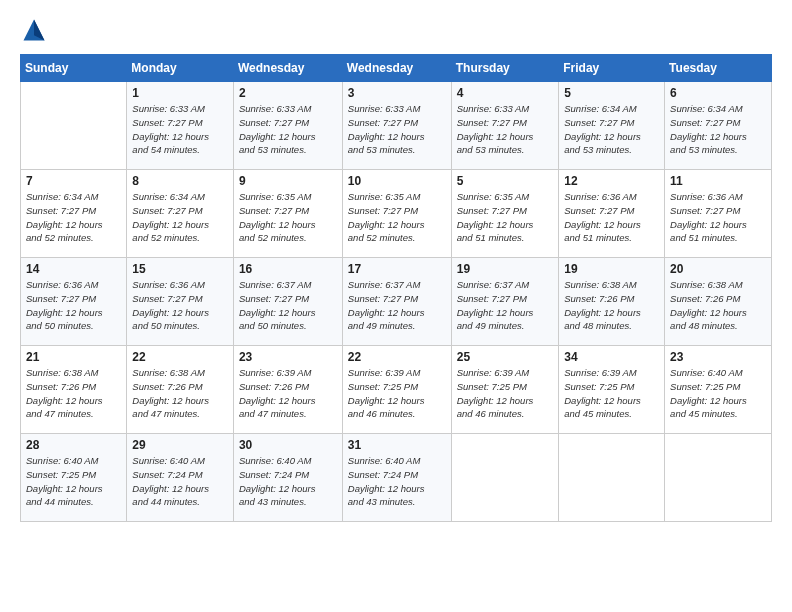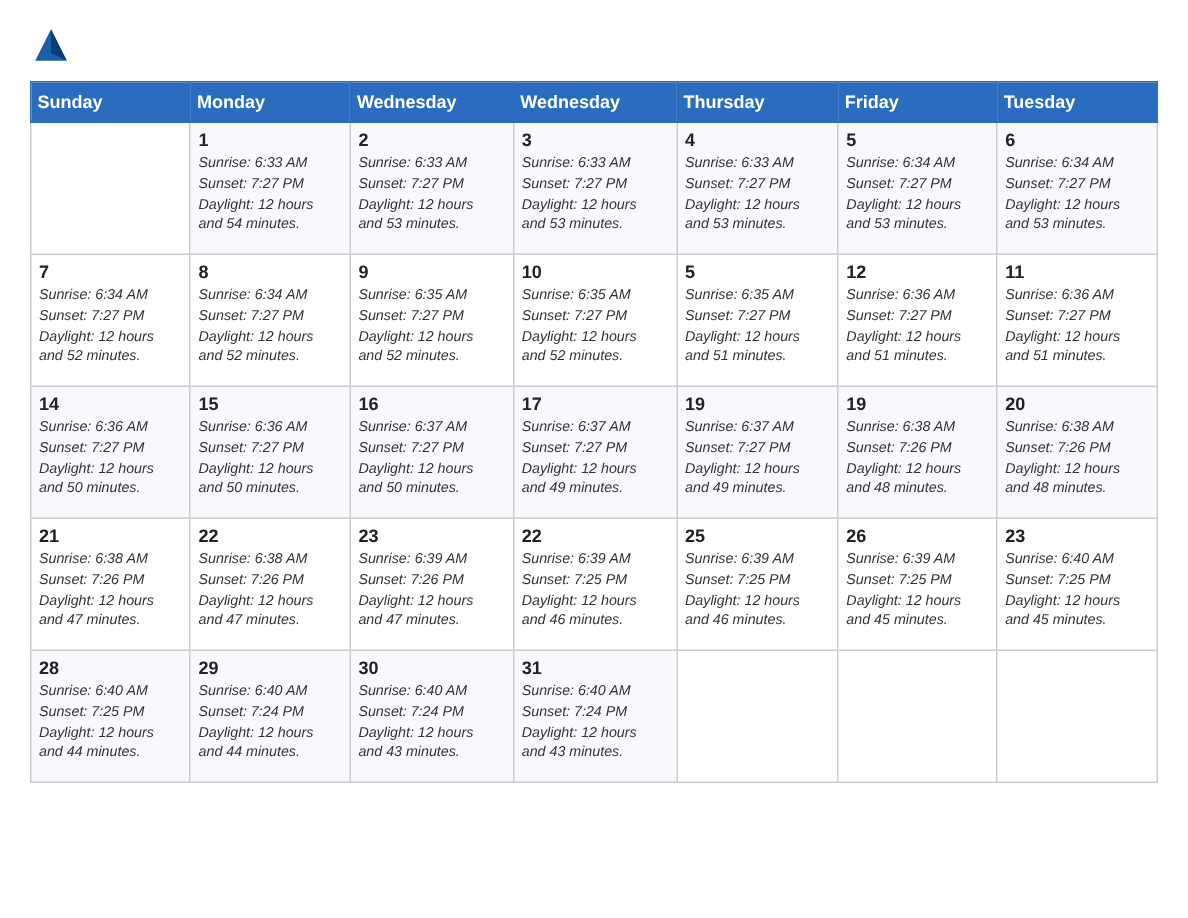--- a/index.html
+++ b/index.html
@@ -307,21 +307,21 @@
 and 46 minutes.</div>
           </td>
           <td>
             <div class="day-num">25</div>
             <div class="day-info" style="white-space: pre-line;">Sunrise: 6:39 AM
 Sunset: 7:25 PM
 Daylight: 12 hours
 and 46 minutes.</div>
           </td>
           <td>
-            <div class="day-num">26</div>
+            <div class="day-num">34</div>
             <div class="day-info" style="white-space: pre-line;">Sunrise: 6:39 AM
 Sunset: 7:25 PM
 Daylight: 12 hours
 and 45 minutes.</div>
           </td>
           <td>
             <div class="day-num">23</div>
             <div class="day-info" style="white-space: pre-line;">Sunrise: 6:40 AM
 Sunset: 7:25 PM
 Daylight: 12 hours

